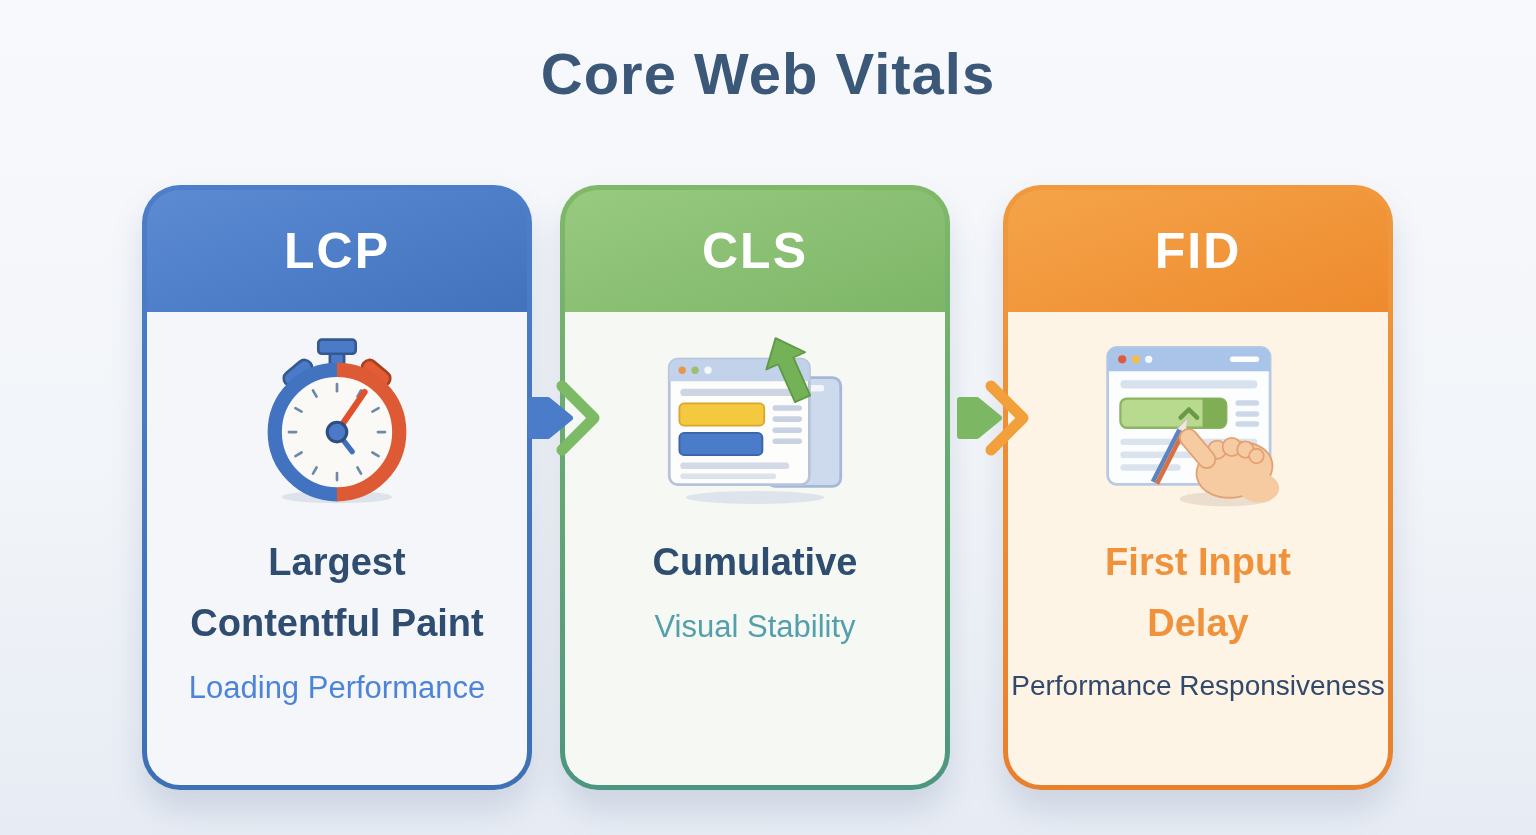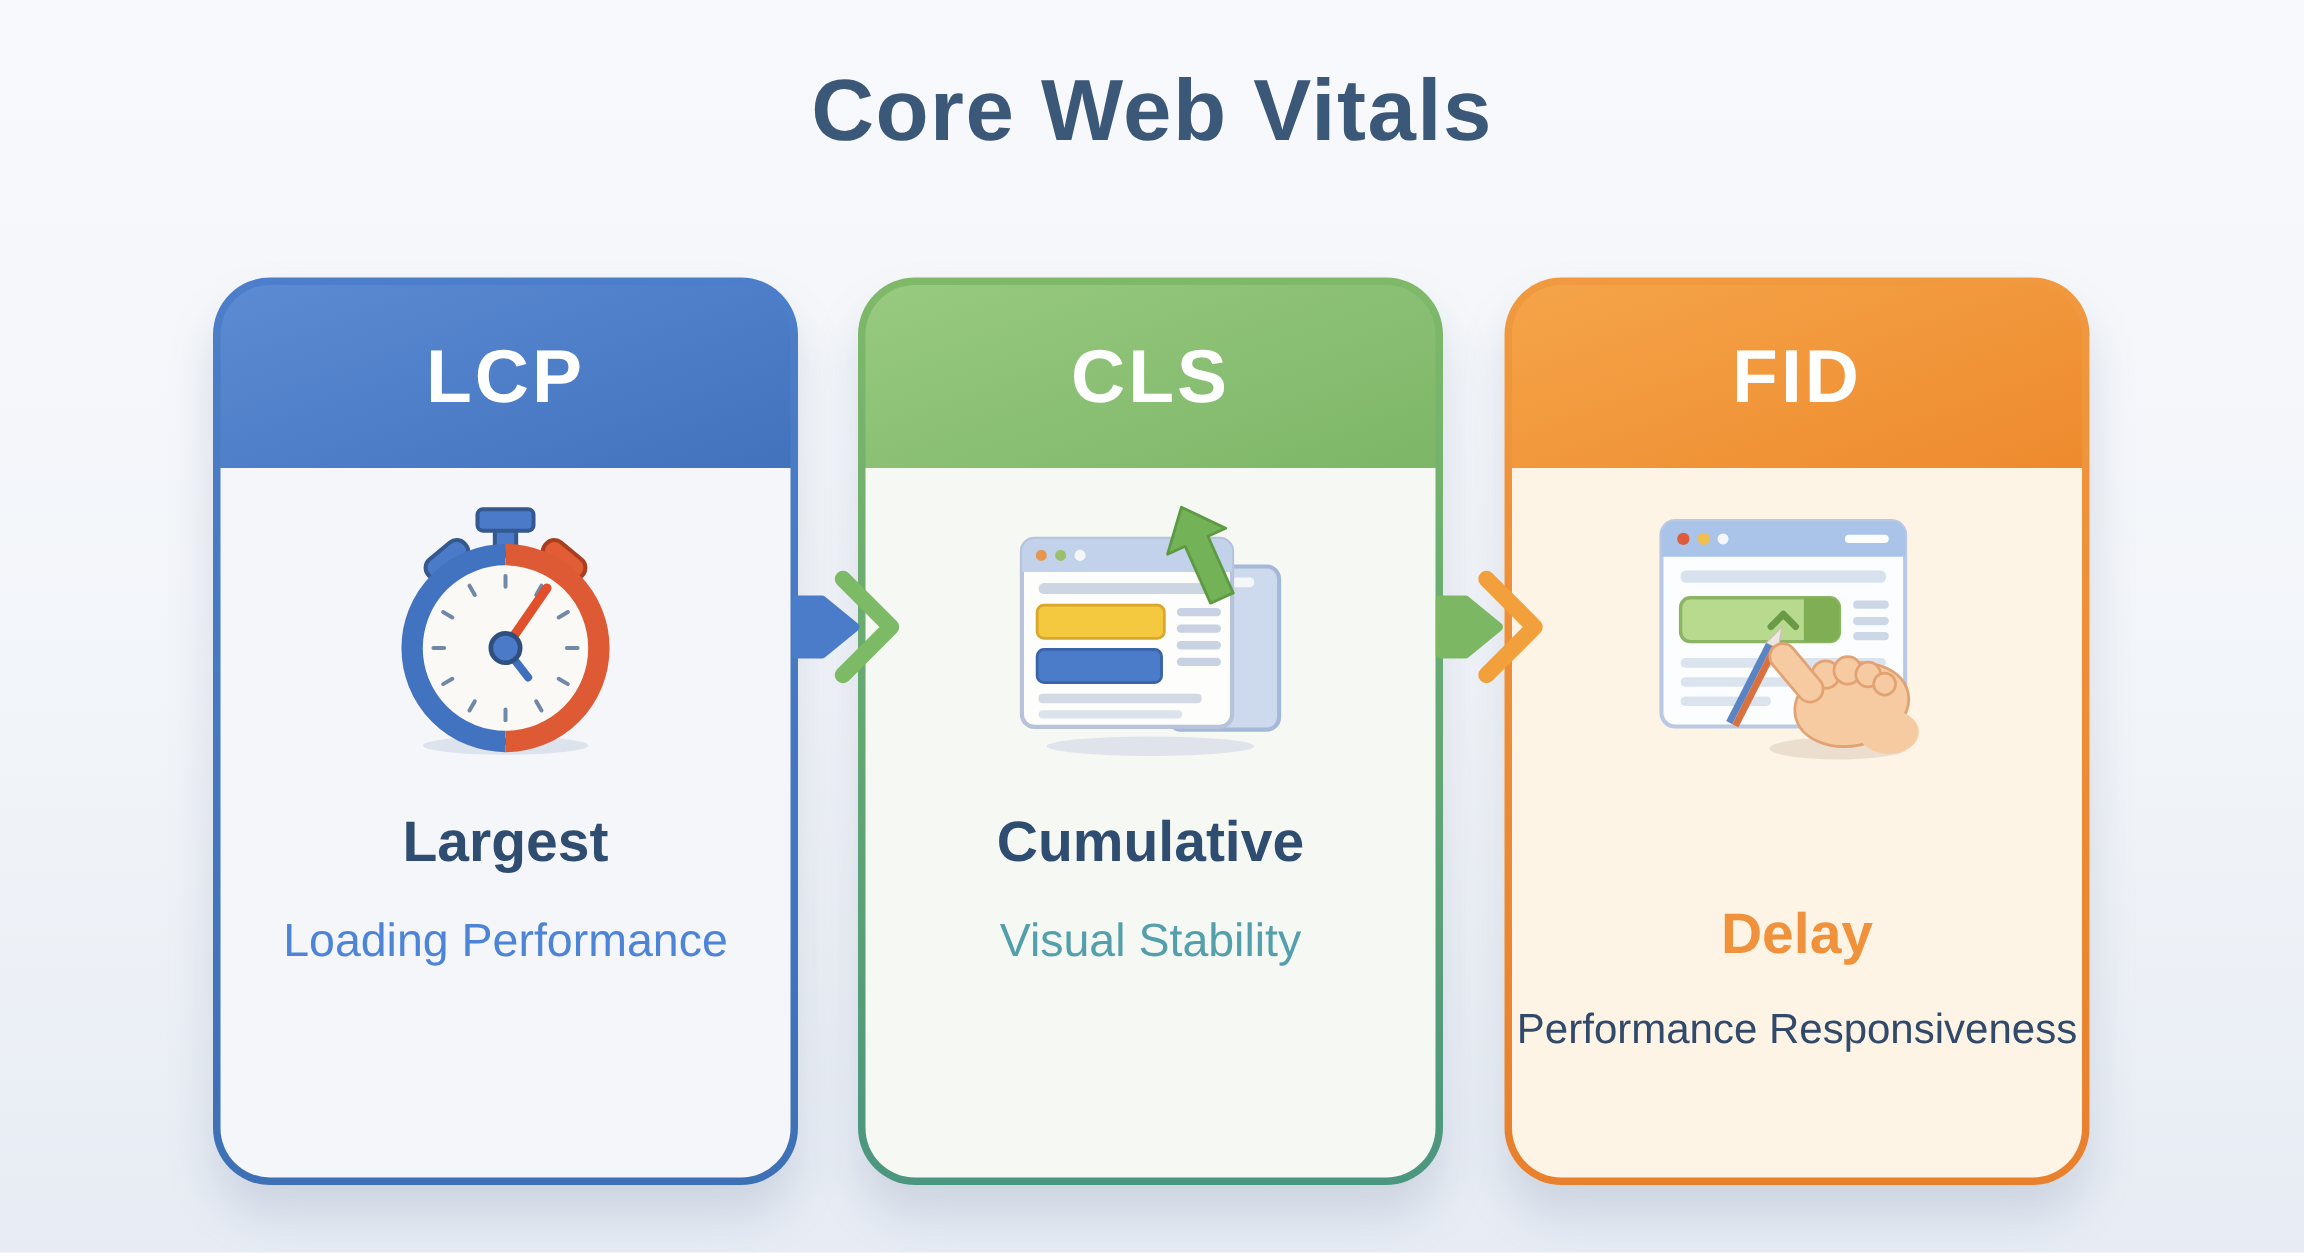--- a/index.html
+++ b/index.html
@@ -99,33 +99,34 @@
             <line x1="100" y1="54" x2="100" y2="62" transform="rotate(300 100 108)"></line>
             <line x1="100" y1="54" x2="100" y2="62" transform="rotate(330 100 108)"></line>
           </g>
           <line x1="100" y1="108" x2="131" y2="63" stroke="#e14f2b" stroke-width="7" stroke-linecap="round"></line>
           <line x1="100" y1="108" x2="117" y2="130" stroke="#3f6fbd" stroke-width="6" stroke-linecap="round"></line>
           <circle cx="100" cy="108" r="11" fill="#4a7ac8" stroke="#2f4f7f" stroke-width="3.5"></circle>
         </svg>
       </div>
       <div class="metric-name">
         <span>Largest</span><br>
+        <span>Contentful Paint</span>
       </div>
       <div class="metric-sub">Loading Performance</div>
     </div>
   </section>
 
   <div class="arrow arrow-1" style="--solid-color: #4a7cc9; --chevron-color: #7cba66;">
     <svg viewBox="0 0 80 90" width="80" height="90" aria-hidden="true">
       <polygon class="solid" points="3,27 20,27 42,45 20,63 3,63"></polygon>
       <path class="chev" d="M34 13 L66 45 L34 77"></path>
     </svg>
   </div>
 
-  <section class="card card-cls" style="left: 572px; --header-top: #98ca80; --header-bottom: #7db667; --border-top: #7fb968; --border-bottom: #4b967f; --body-bg: #f5f8f3; --name: #2f4d70; --sublabel: #539fab;">
+  <section class="card card-cls" style="left: 560px; --header-top: #98ca80; --header-bottom: #7db667; --border-top: #7fb968; --border-bottom: #4b967f; --body-bg: #f5f8f3; --name: #2f4d70; --sublabel: #539fab;">
     <header class="card-header">
       <span class="card-abbr">CLS</span>
     </header>
     <div class="card-body">
       <div class="icon-wrap">
         <svg viewBox="0 0 230 185" width="212" height="171" aria-hidden="true">
           <ellipse cx="115" cy="176" rx="75" ry="7" fill="#dfe4ec"></ellipse>
           <rect x="128" y="46" width="80" height="118" rx="9" fill="#cdd9ec" stroke="#a6b8d8" stroke-width="3"></rect>
           <rect x="166" y="54" width="24" height="7" rx="3" fill="#f3f6fa"></rect>
           <rect x="22" y="26" width="152" height="136" rx="9" fill="#fdfdfb" stroke="#b6c3da" stroke-width="3"></rect>
@@ -201,20 +202,20 @@
             <circle cx="136" cy="130" r="10"></circle>
             <circle cx="152" cy="127" r="10"></circle>
             <circle cx="167" cy="130" r="9"></circle>
             <circle cx="179" cy="137" r="8"></circle>
           </g>
           <rect x="-9" y="-34" width="19" height="50" rx="9.5" transform="translate(120 136) rotate(-40)" fill="#f7cba2" stroke="#e2a273" stroke-width="2"></rect>
           <ellipse cx="182" cy="172" rx="22" ry="16" fill="#f7cba2"></ellipse>
         </svg>
       </div>
       <div class="metric-name">
-        <br>
+        <span>First Input</span><br>
         <span>Delay</span>
       </div>
       <div class="metric-sub">Performance Responsiveness</div>
     </div>
   </section>
 
 </div>
 
 </body></html>

